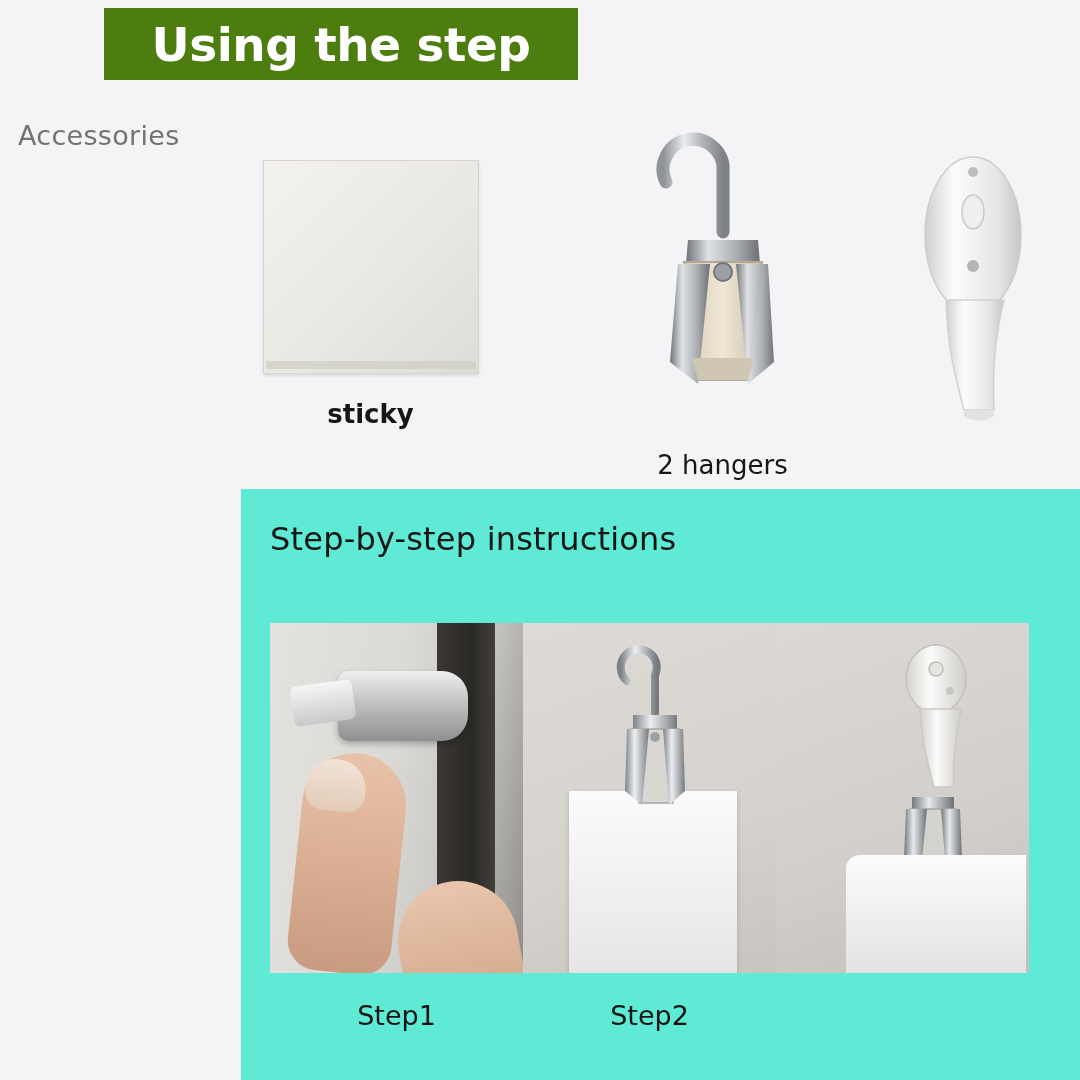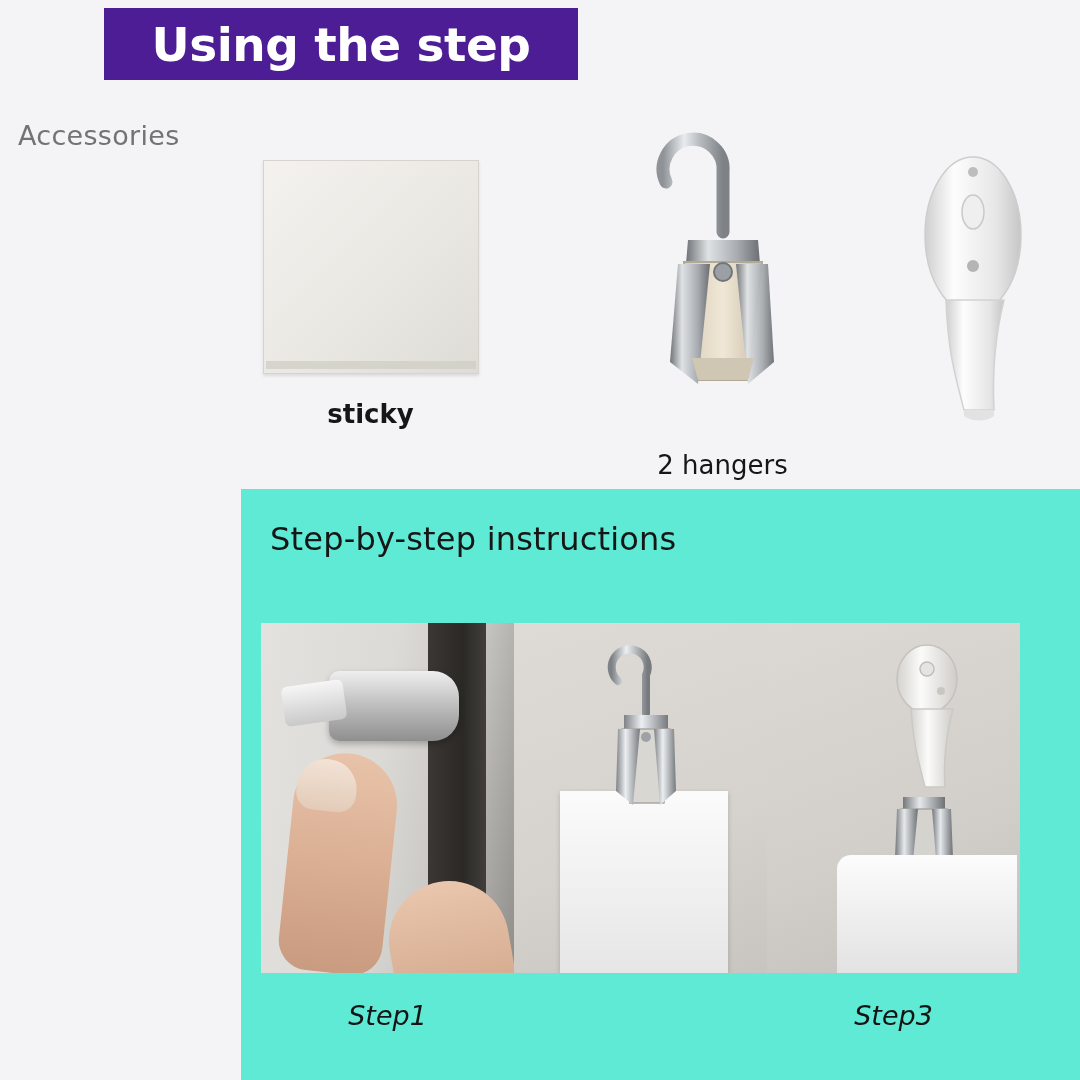--- a/index.html
+++ b/index.html
@@ -15,21 +15,21 @@
     position: relative;
   }
 
   
   .title-banner {
     position: absolute;
     left: 104px;
     top: 8px;
     width: 474px;
     height: 72px;
-    background: #4c1d95;
+    background: #4d7c0f;
     display: flex;
     align-items: center;
     justify-content: center;
   }
   .title-banner .title-text {
     color: #ffffff;
     font-size: 47px;
     font-weight: bold;
     letter-spacing: -0.5px;
     line-height: 1;
@@ -124,25 +124,24 @@
   .steps-heading {
     position: absolute;
     left: 29px;
     top: 31px;
     font-size: 32px;
     color: #161616;
     letter-spacing: 0.2px;
   }
   .steps-row {
     position: absolute;
-    left: 20px;
+    left: 29px;
     top: 134px;
     width: 781px;
     display: flex;
-    font-style: italic;
   }
   .step-cell {
     width: 253px;
   }
   .step-photo {
     width: 253px;
     height: 350px;
     position: relative;
     overflow: hidden;
     background: #cfcdca;
@@ -336,20 +335,21 @@
             </linearGradient>
           </defs>
           <path d="M40 72 L40 34 A18 18 0 1 0 12 40" fill="none" stroke="url(#steelS2)" stroke-width="8" stroke-linecap="round"></path>
           <rect x="18" y="74" width="44" height="16" fill="url(#steelS2)"></rect>
           <path d="M16 88 L64 88 L58 162 L24 162 Z" fill="#d9d7d2" stroke="#a9a7a2" stroke-width="1.5"></path>
           <path d="M12 88 L34 88 L27 164 L10 150 Z" fill="url(#steelS2)"></path>
           <path d="M48 88 L68 88 L70 150 L54 164 Z" fill="url(#steelS2)"></path>
           <circle cx="40" cy="96" r="5" fill="#9ea2a6"></circle>
         </svg>
       </div>
+      <div class="step-caption">Step2</div>
     </div>
 
     <div class="step-cell">
       <div class="step-photo">
         <div class="s3-bg"></div>
         <svg class="s3-hookwhite" width="80" height="180" viewBox="0 0 80 180">
           <defs>
             <linearGradient id="whiteS3" x1="0" y1="0" x2="1" y2="0">
               <stop offset="0%" stop-color="#d4d2ce"></stop>
               <stop offset="40%" stop-color="#fbfbfa"></stop>
@@ -370,17 +370,16 @@
             </linearGradient>
           </defs>
           <path d="M40 6 L40 26" stroke="url(#steelS3)" stroke-width="7" stroke-linecap="round"></path>
           <rect x="18" y="24" width="42" height="14" fill="url(#steelS3)"></rect>
           <path d="M16 36 L62 36 L56 96 L24 96 Z" fill="#d5d3ce" stroke="#a8a6a1" stroke-width="1.5"></path>
           <path d="M12 36 L33 36 L27 98 L10 86 Z" fill="url(#steelS3)"></path>
           <path d="M47 36 L66 36 L68 86 L52 98 Z" fill="url(#steelS3)"></path>
         </svg>
         <div class="s3-cloth"></div>
       </div>
-      <div class="step-caption">Step3</div>
     </div>
 
   </div>
 </div>
 
 </body></html>

